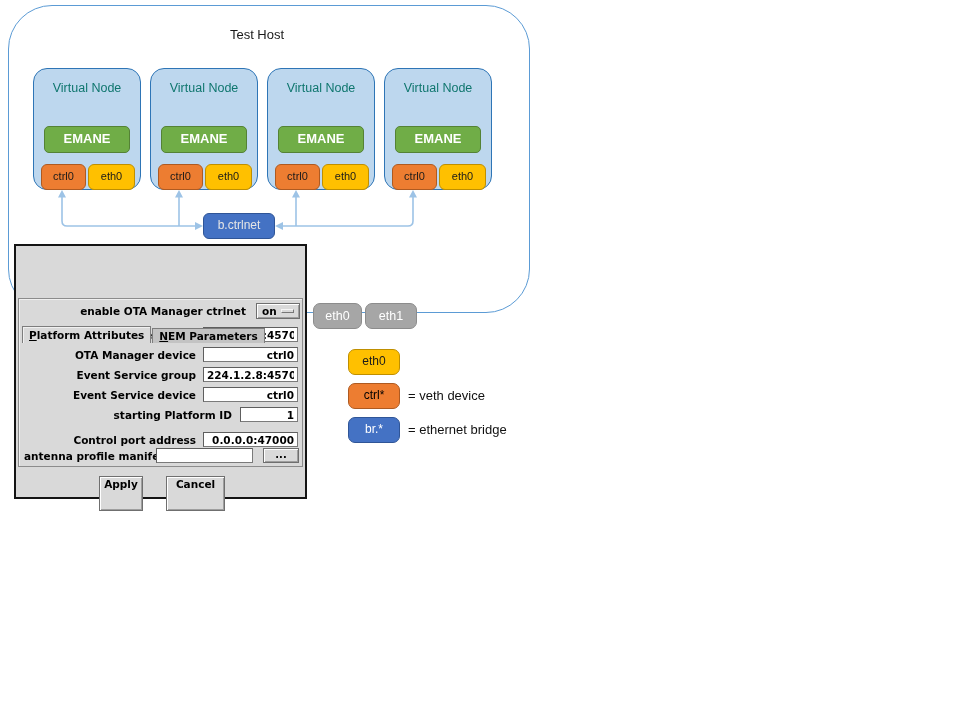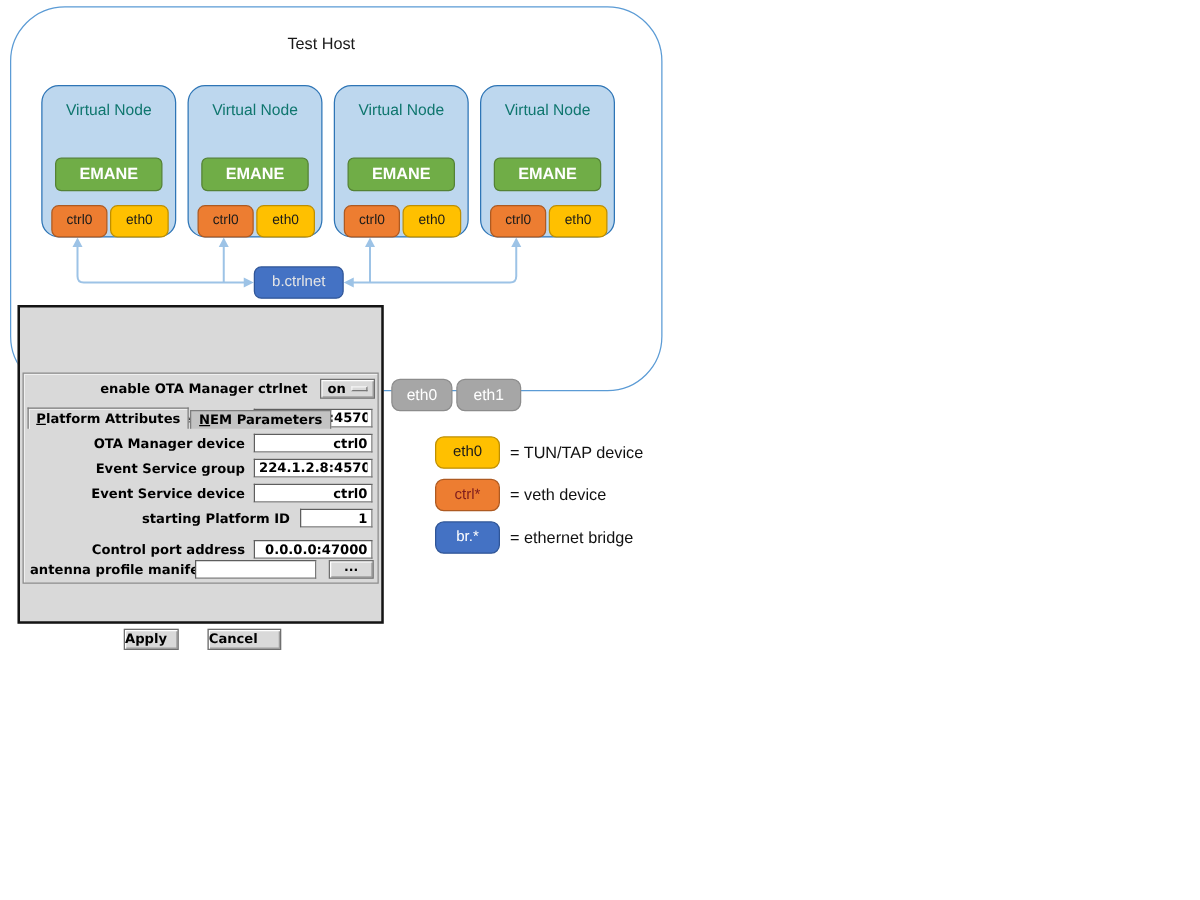--- a/index.html
+++ b/index.html
@@ -57,21 +57,21 @@
   .hostif.if0 { left:313px; width:49px; }
   .hostif.if1 { left:365px; width:52px; }
 
   
   .legend-item { position:absolute; left:348px; width:230px; height:26px; }
   .legend-item .swatch {
     position:absolute; left:0; top:0; width:52px; height:26px; border-radius:7px;
     font-size:12px; text-align:center; line-height:23px;
   }
   .swatch.k-eth    { background:var(--eth-fill);    border:1.5px solid var(--eth-border);    color:#1a1a1a; }
-  .swatch.k-ctrl   { background:var(--ctrl-fill);   border:1.5px solid var(--ctrl-border);   color:#7f1d1d; }
+  .swatch.k-ctrl   { background:var(--ctrl-fill);   border:1.5px solid var(--ctrl-border);   color:#000000; }
   .swatch.k-bridge { background:var(--bridge-fill); border:1.5px solid var(--bridge-border); color:#fff; }
   .legend-item .desc {
     position:absolute; left:60px; top:0; white-space:nowrap;
     font-size:13px; color:#111; line-height:26px;
   }
 
   
   .dialog {
     position:absolute; left:14px; top:244px; width:293px; height:255px;
     background:#d9d9d9; border:2px solid #141414;
@@ -132,22 +132,22 @@
   .mb-ind {
     margin-left:auto; width:13px; height:4px; background:#d9d9d9;
     border-top:1px solid #f5f5f5; border-left:1px solid #f5f5f5;
     border-right:1px solid #777; border-bottom:1px solid #777;
   }
   .browse {
     position:absolute; right:3px; top:0; width:36px; height:15px;
     font-size:10px; font-weight:bold; text-align:center; line-height:12px; cursor:default;
   }
   .dlg-btn {
-    position:absolute; top:230px; height:17px;
-    font-size:10.5px; font-weight:bold; line-height:15px; cursor:default;margin-top:27px;
+    position:absolute; top:230px; height:35px;
+    font-size:10.5px; font-weight:bold; text-align:center; line-height:15px; cursor:default;
   }
   .dlg-btn.apply  { left:83px;  width:44px; }
   .dlg-btn.cancel { left:150px; width:59px; }
 </style>
 </head>
 <body>
 
 <div id="stage">
 
   <div class="host">
@@ -204,21 +204,20 @@
     <div class="ifbox eth">eth0</div>
   </div>
 
   <div class="bridge">b.ctrlnet</div>
 
   <div class="hostif if0">eth0</div>
   <div class="hostif if1">eth1</div>
 
   <div class="legend-item" style="top:349px">
     <div class="swatch k-eth">eth0</div>
-    <div class="desc">= TUN/TAP device</div>
   </div>
   <div class="legend-item" style="top:383px">
     <div class="swatch k-ctrl">ctrl*</div>
     <div class="desc">= veth device</div>
   </div>
   <div class="legend-item" style="top:417px">
     <div class="swatch k-bridge">br.*</div>
     <div class="desc">= ethernet bridge</div>
   </div>
 

